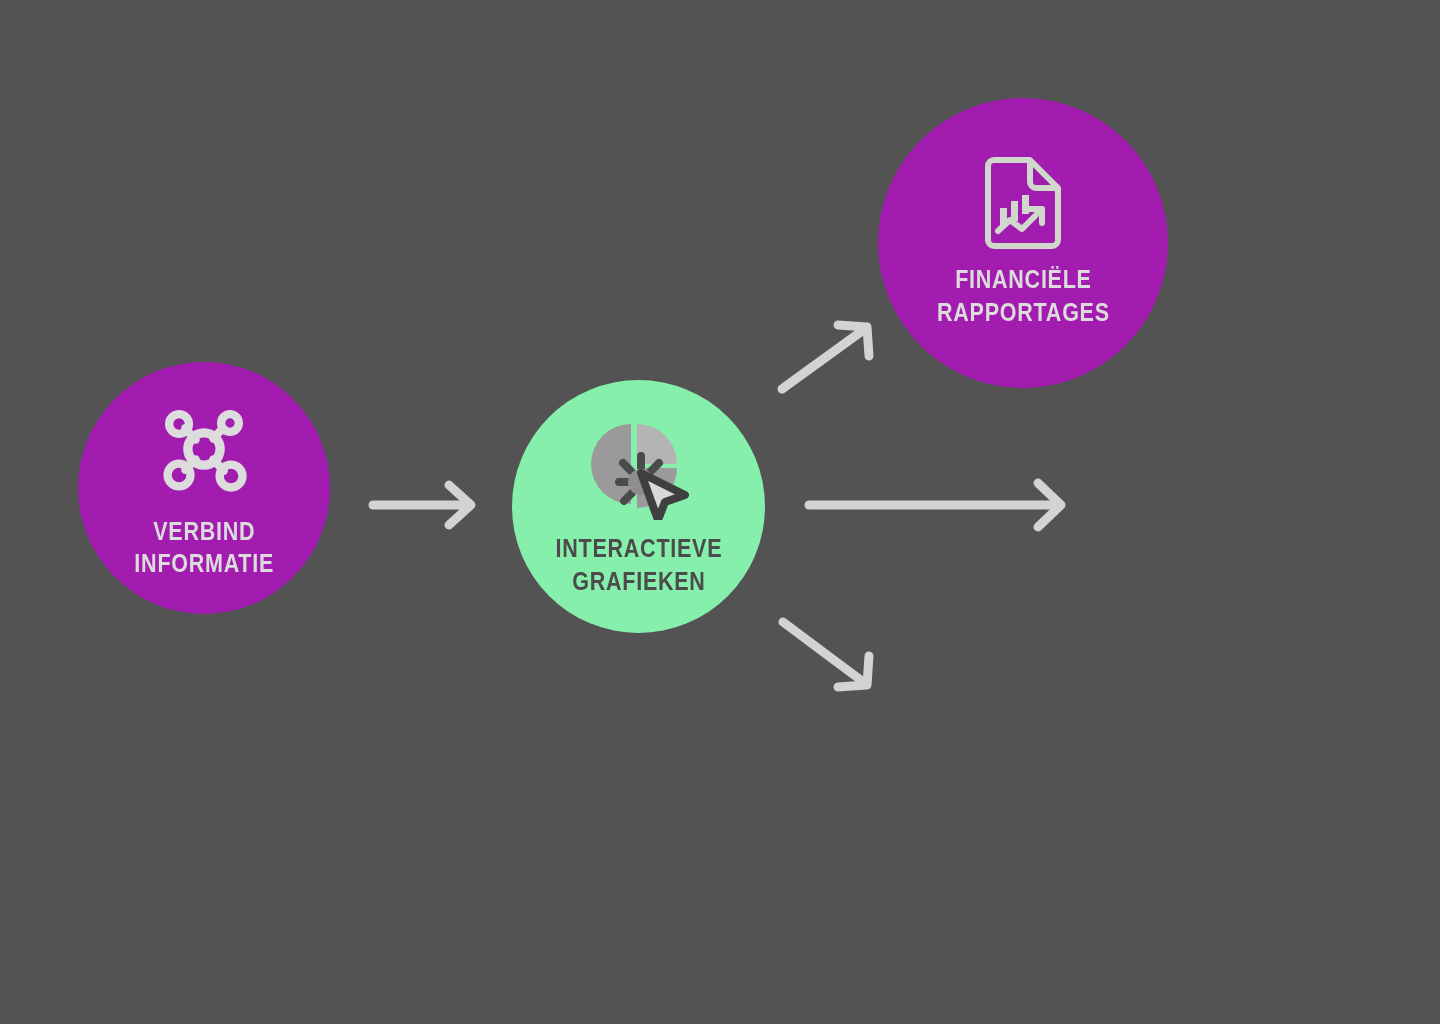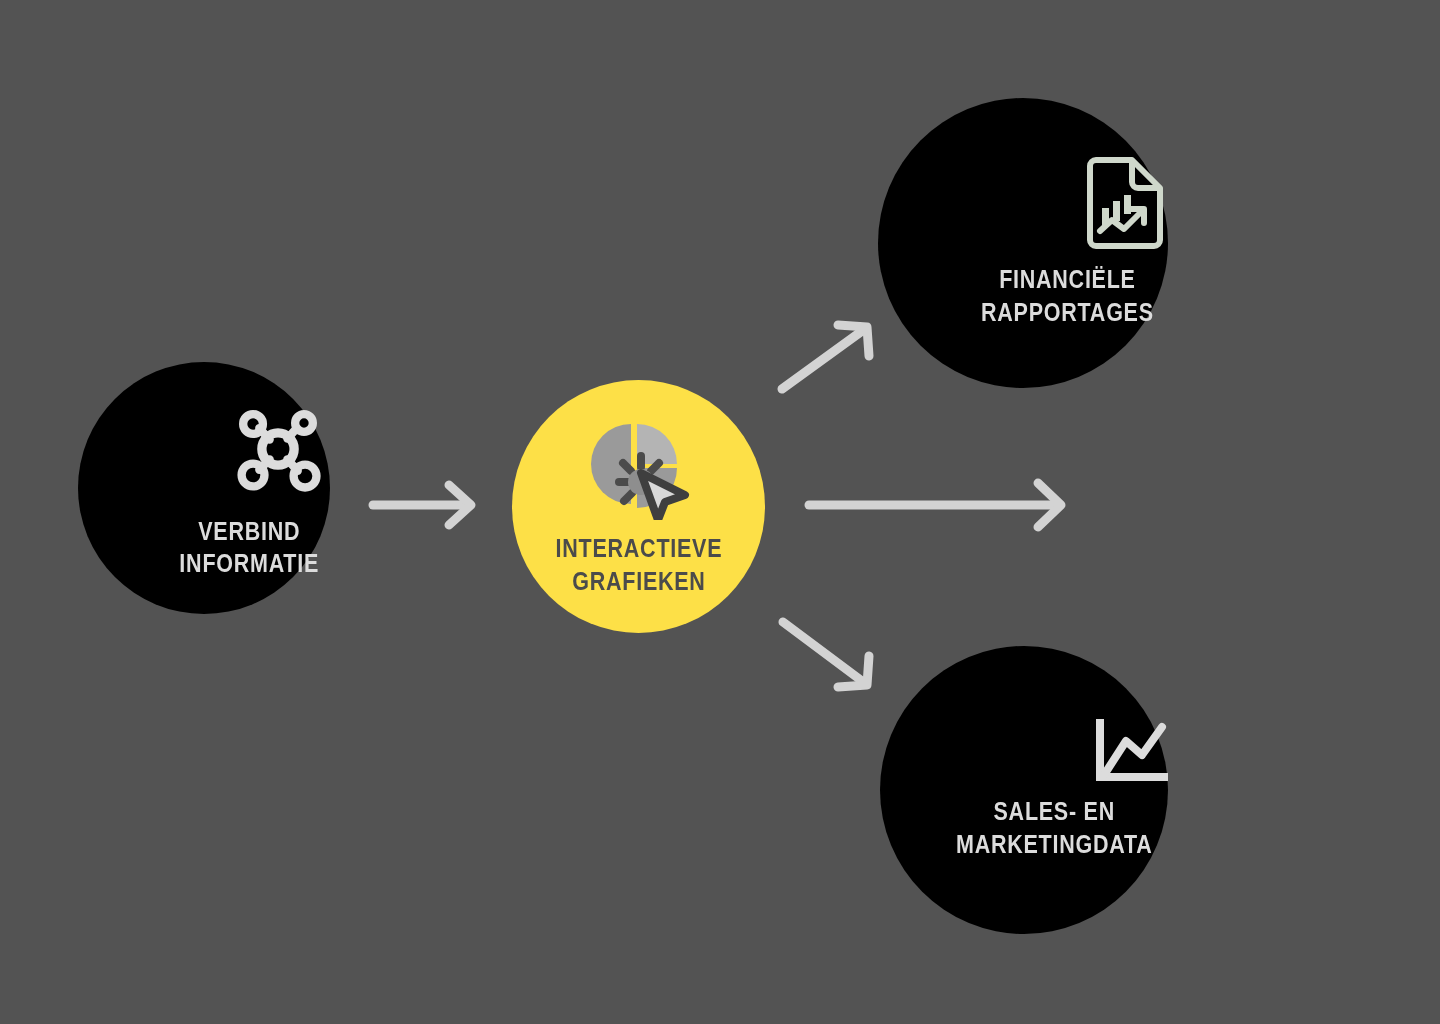--- a/index.html
+++ b/index.html
@@ -36,22 +36,22 @@
   .node {
     position: absolute;
     border-radius: 50%;
     display: flex;
     flex-direction: column;
     align-items: center;
     justify-content: center;
     z-index: 2;
   }
 
-  .node-green { background: #000000; align-items: flex-end; }
-  .node-grey  { background: #fde047; }
+  .node-green { background: #a21caf; }
+  .node-grey  { background: #86efac; }
 
   .node-icon {
     display: block;
     line-height: 0;
   }
 
   .node-label {
     text-align: center;
     font-family: "Liberation Sans", "DejaVu Sans", sans-serif;
     font-weight: 700;
@@ -187,24 +187,14 @@
         </g>
         <path d="M18 74 L30 63 L42 72 L60 54" fill="none" stroke="#cfd8cb" stroke-width="6" stroke-linecap="round" stroke-linejoin="round"></path>
         <path d="M48 52 h14 v14" fill="none" stroke="#cfd8cb" stroke-width="6" stroke-linecap="round" stroke-linejoin="round"></path>
       </svg>
     </span>
     <div class="node-label label-light">Financiële
 rapportages</div>
   </div>
 
 
-  <div class="node node-green" id="node-sales">
-    <span class="node-icon">
-      <svg width="72" height="62" viewBox="0 0 72 62">
-        <path d="M4 2 V58 H68" fill="none" stroke="#dcdcdc" stroke-width="8" stroke-linecap="square"></path>
-        <path d="M8 56 L30 22 L46 36 L66 8" fill="none" stroke="#dcdcdc" stroke-width="8" stroke-linecap="round" stroke-linejoin="round"></path>
-      </svg>
-    </span>
-    <div class="node-label label-light">Sales- en
-marketingdata</div>
-  </div>
 
 </div>
 
 </body></html>

